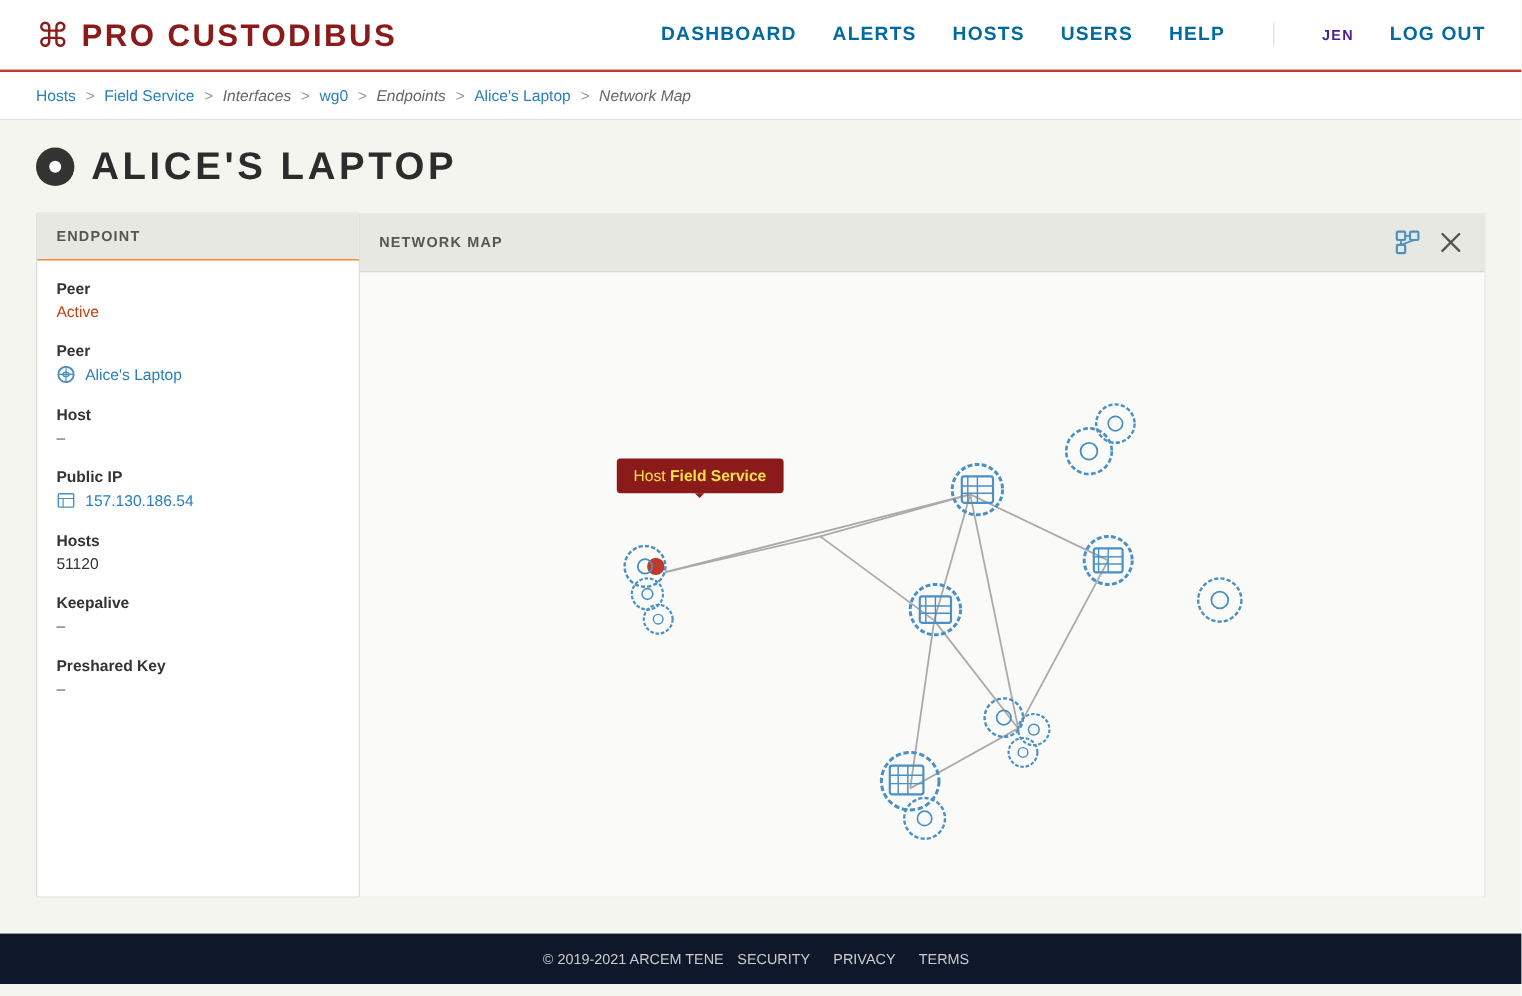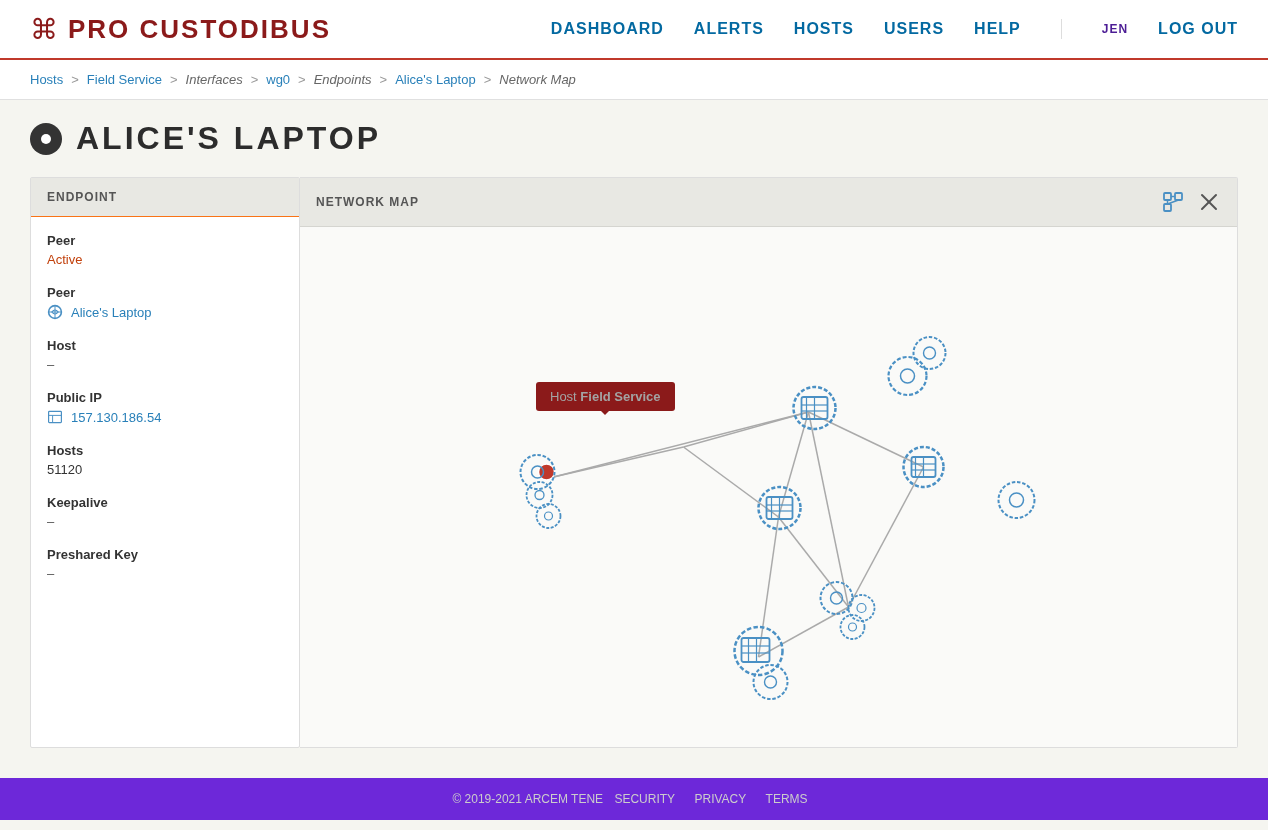--- a/index.html
+++ b/index.html
@@ -180,28 +180,28 @@
       position: relative;
       height: 520px;
       overflow: hidden;
       background: #fafaf8;
     }
 
     
     .map-tooltip {
       position: absolute;
       background: #8b1a1a;
-      color: #a3a3a3;
+      color: #fde047;
       padding: 7px 14px;
       border-radius: 3px;
       font-size: 13px;
       font-weight: normal;
       white-space: nowrap;
       top: 155px;
-      left: 236px;
+      left: 214px;
       z-index: 10;
       pointer-events: none;
     }
     .map-tooltip::after {
       content: '';
       position: absolute;
       bottom: -8px;
       left: 50%;
       transform: translateX(-50%);
       border: 4px solid transparent;
@@ -213,21 +213,21 @@
     .network-svg {
       position: absolute;
       top: 0;
       left: 0;
       width: 100%;
       height: 100%;
     }
 
     
     footer {
-      background: #6d28d9;
+      background: #0f172a;
       color: #ccc;
       text-align: center;
       padding: 14px;
       font-size: 12px;
       margin-top: auto;
     }
     footer a { color: #ccc; text-decoration: none; margin: 0 8px; }
 
     
     .peer-icon {

